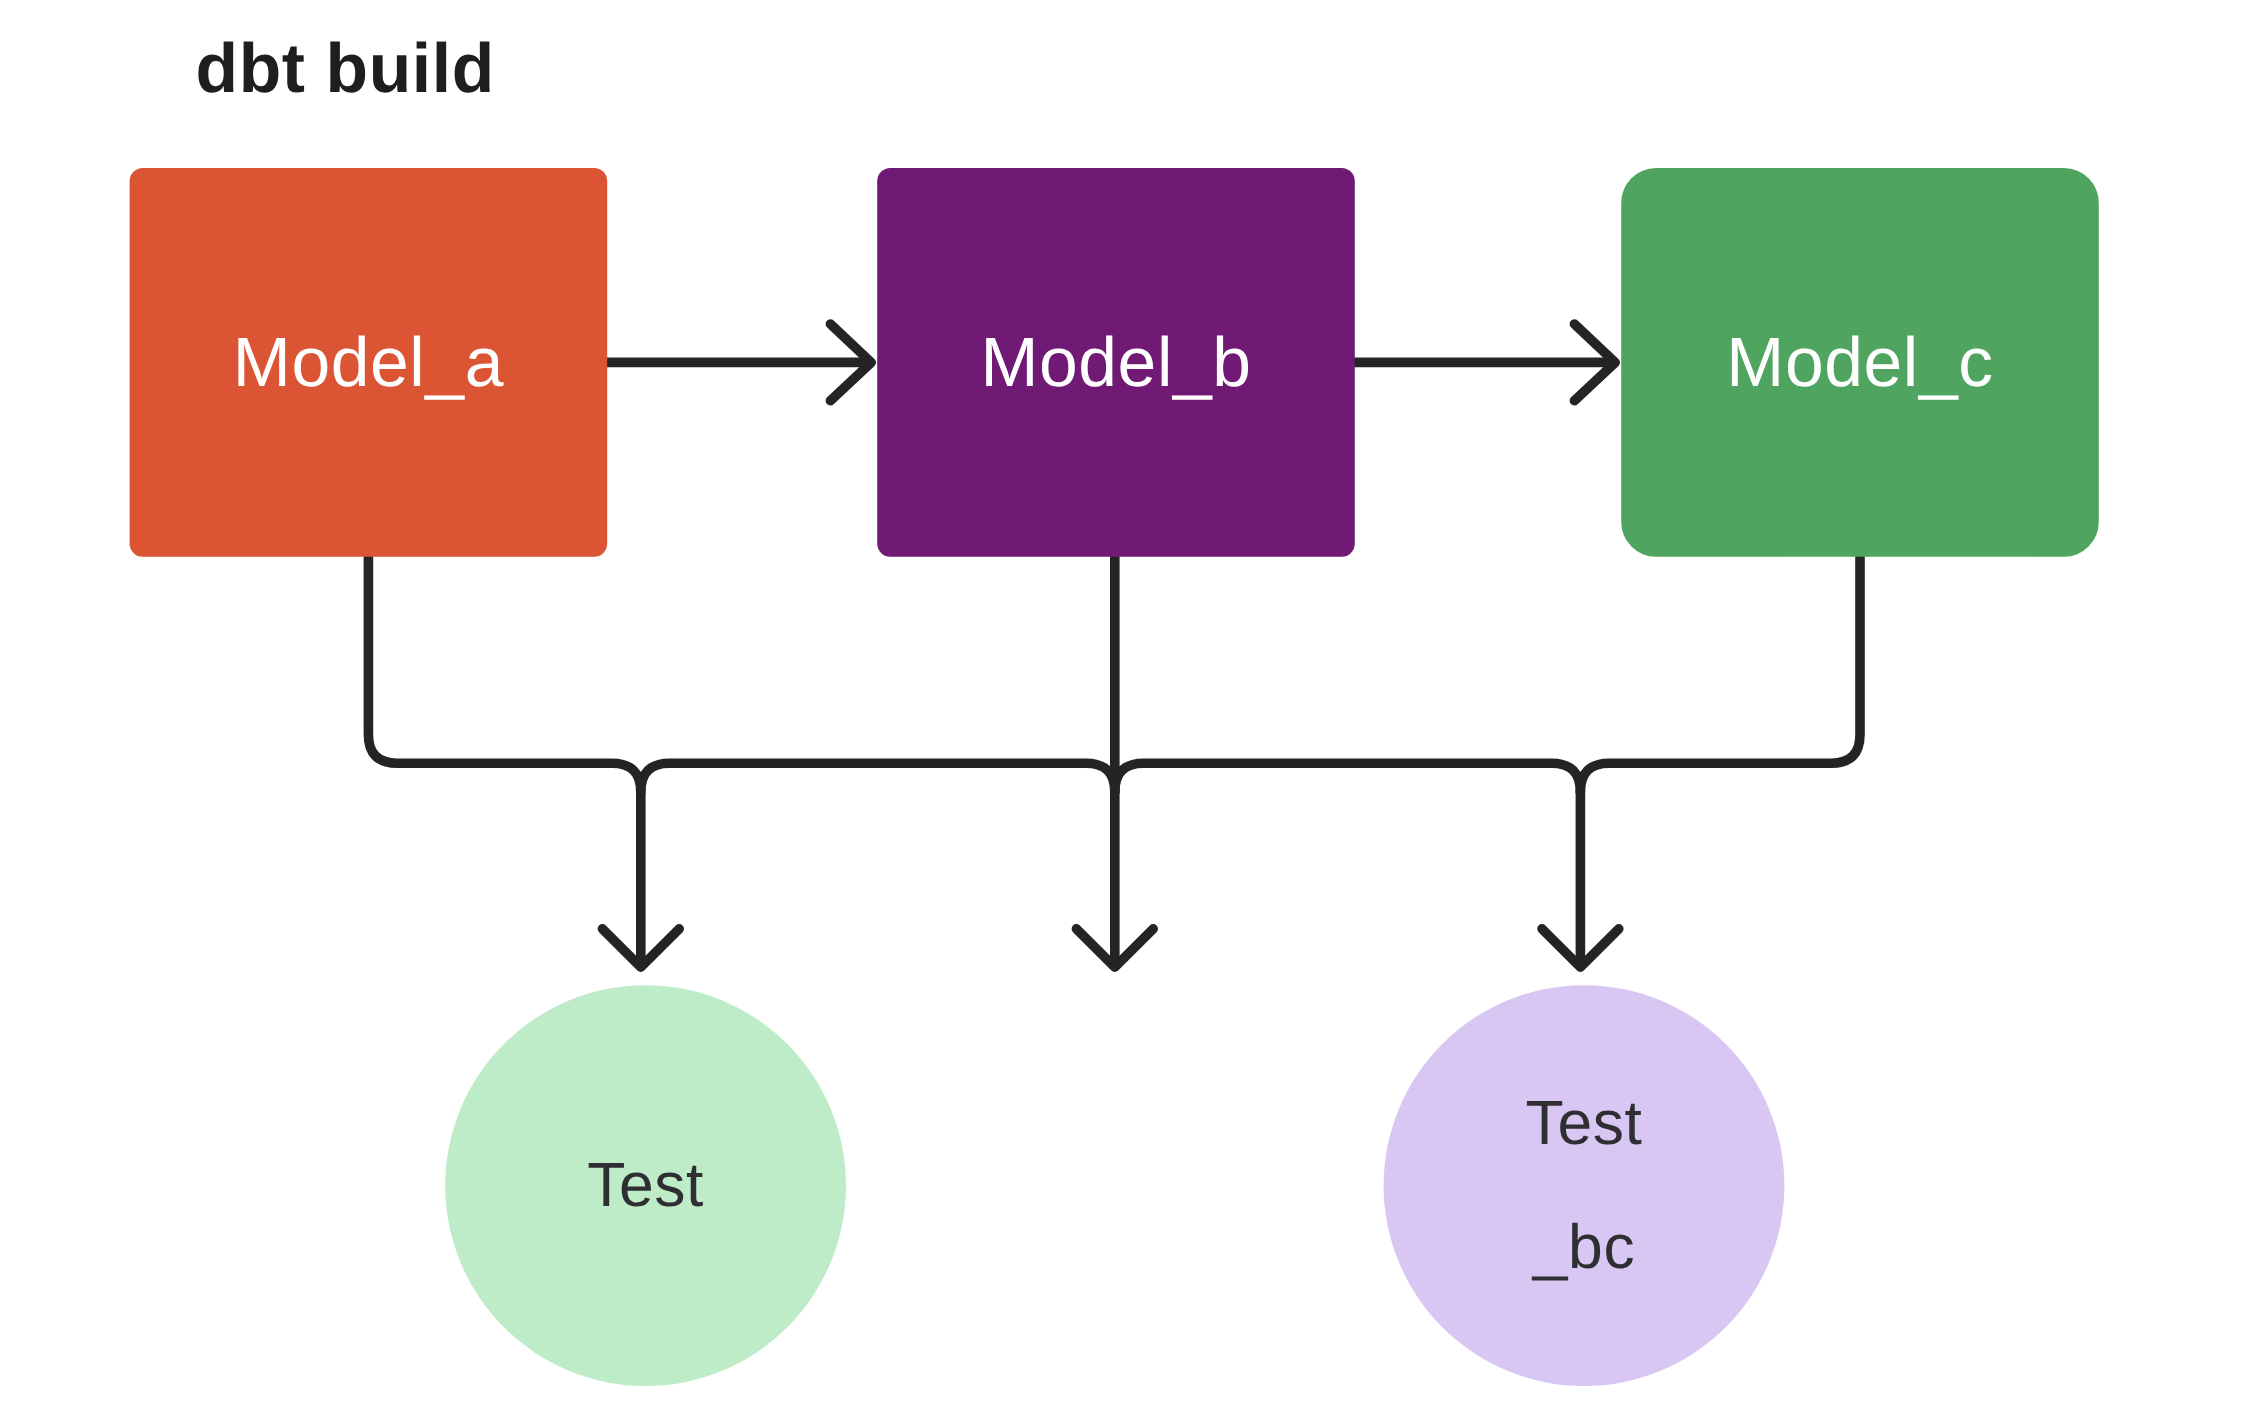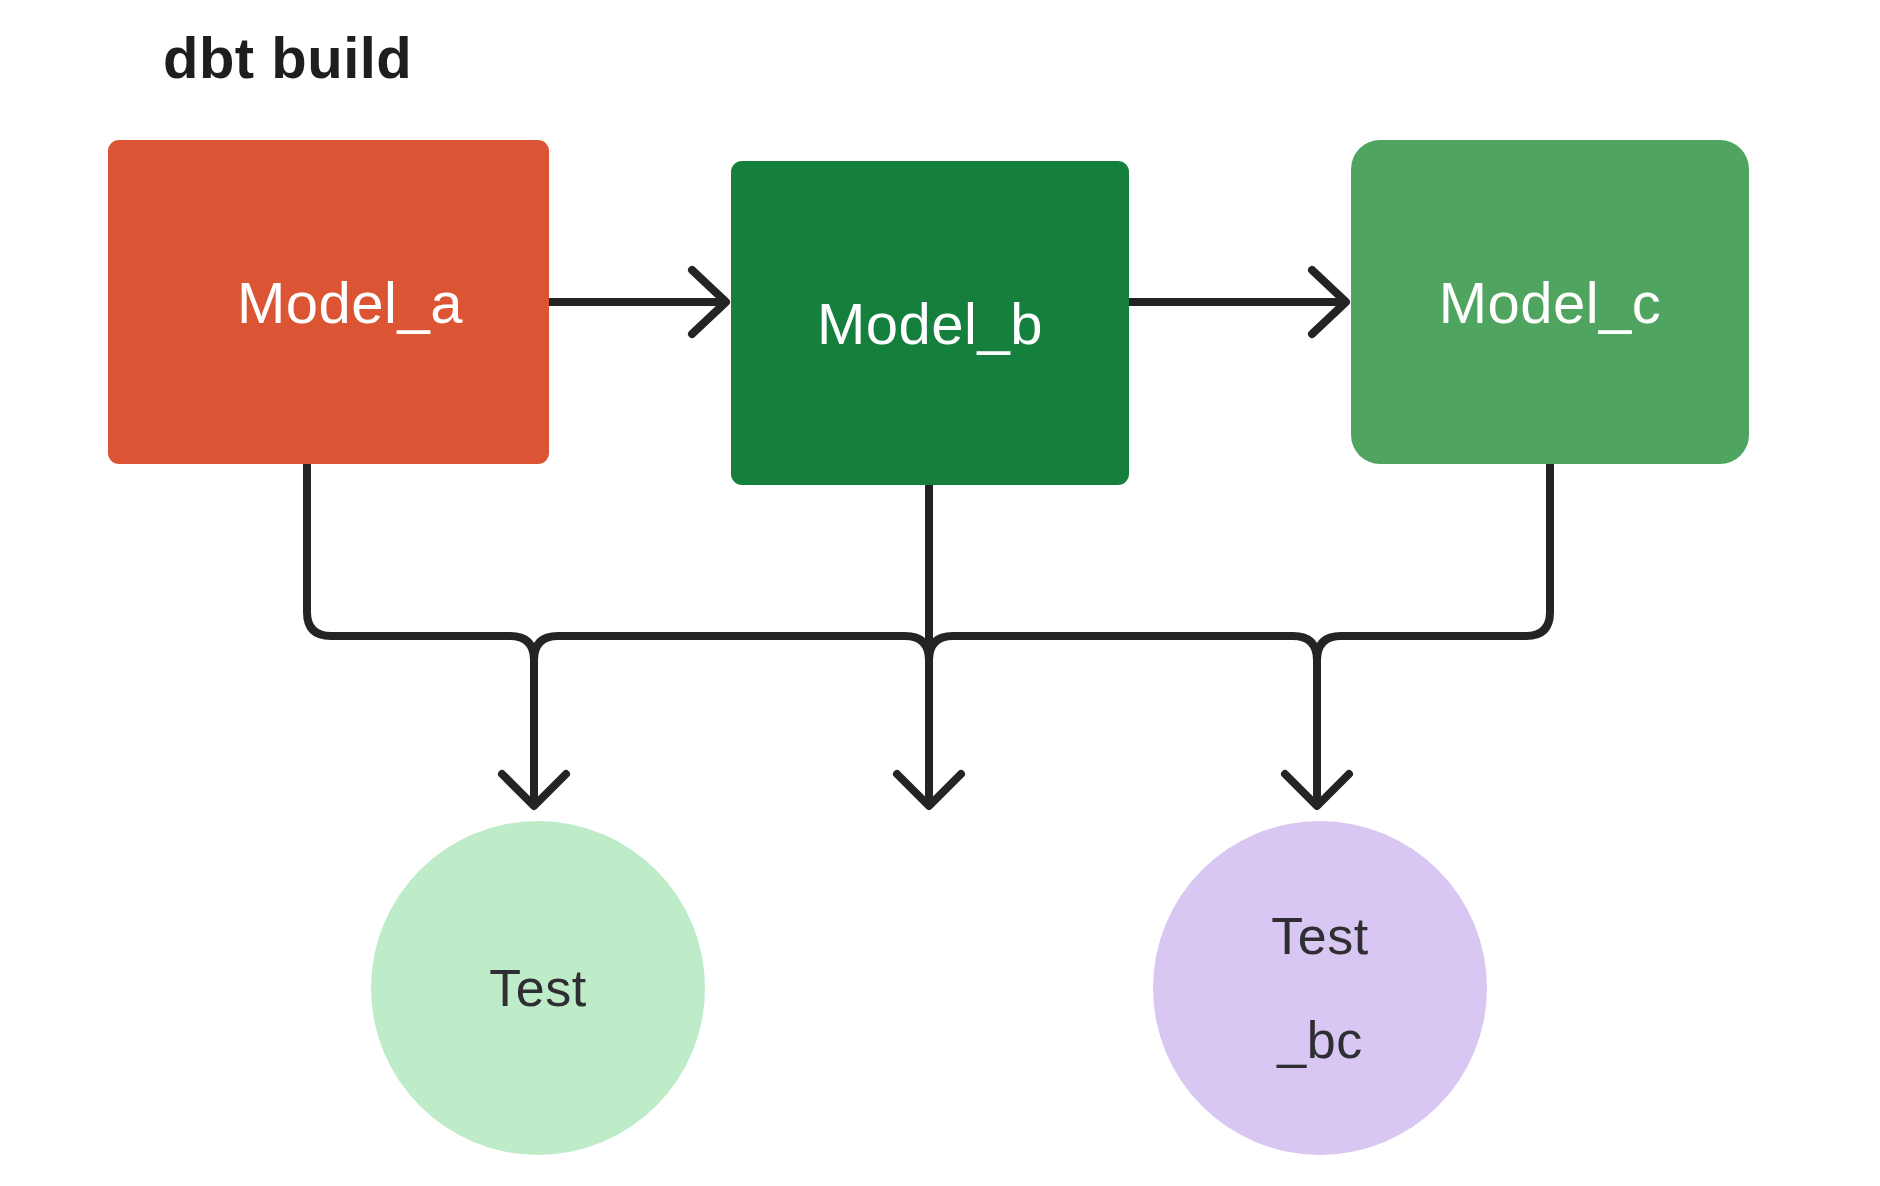--- a/index.html
+++ b/index.html
@@ -36,21 +36,21 @@
     height: 324px;
     border-radius: 11px;
     display: flex;
     align-items: center;
     justify-content: center;
     font-size: 58px;
     font-weight: 500;
     color: #ffffff;
     letter-spacing: 0.5px;
   }
-  .model-a { left: 108px; padding-left: 43px; }
+  .model-a { left: 108px; }
   .model-b { left: 731px; }
   .model-c { left: 1351px; border-radius: 29px; }
 
   .test-node {
     position: absolute;
     width: 334px;
     height: 334px;
     border-radius: 50%;
     display: flex;
     flex-direction: column;
@@ -125,21 +125,21 @@
     <g>
       <path d="M 1317 660 Q 1317 636 1341 636 L 1526 636 Q 1550 636 1550 612 L 1550 464"></path>
     </g>
   </svg>
 
   <div class="diagram-title">dbt build</div>
 
   <div class="model-node model-a" style="background-color: rgb(219, 85, 52);">
     <span>Model_a</span>
   </div>
-  <div class="model-node model-b" style="background-color: #15803d; margin-top: 21px;">
+  <div class="model-node model-b" style="background-color: #701a75;">
     <span>Model_b</span>
   </div>
   <div class="model-node model-c" style="background-color: rgb(79, 164, 95);">
     <span>Model_c</span>
   </div>
 
   <div class="test-node test-ab" style="background-color: rgb(190, 235, 200);">
     <span>Test</span>
   </div>
   <div class="test-node test-bc" style="background-color: rgb(216, 199, 242);">

